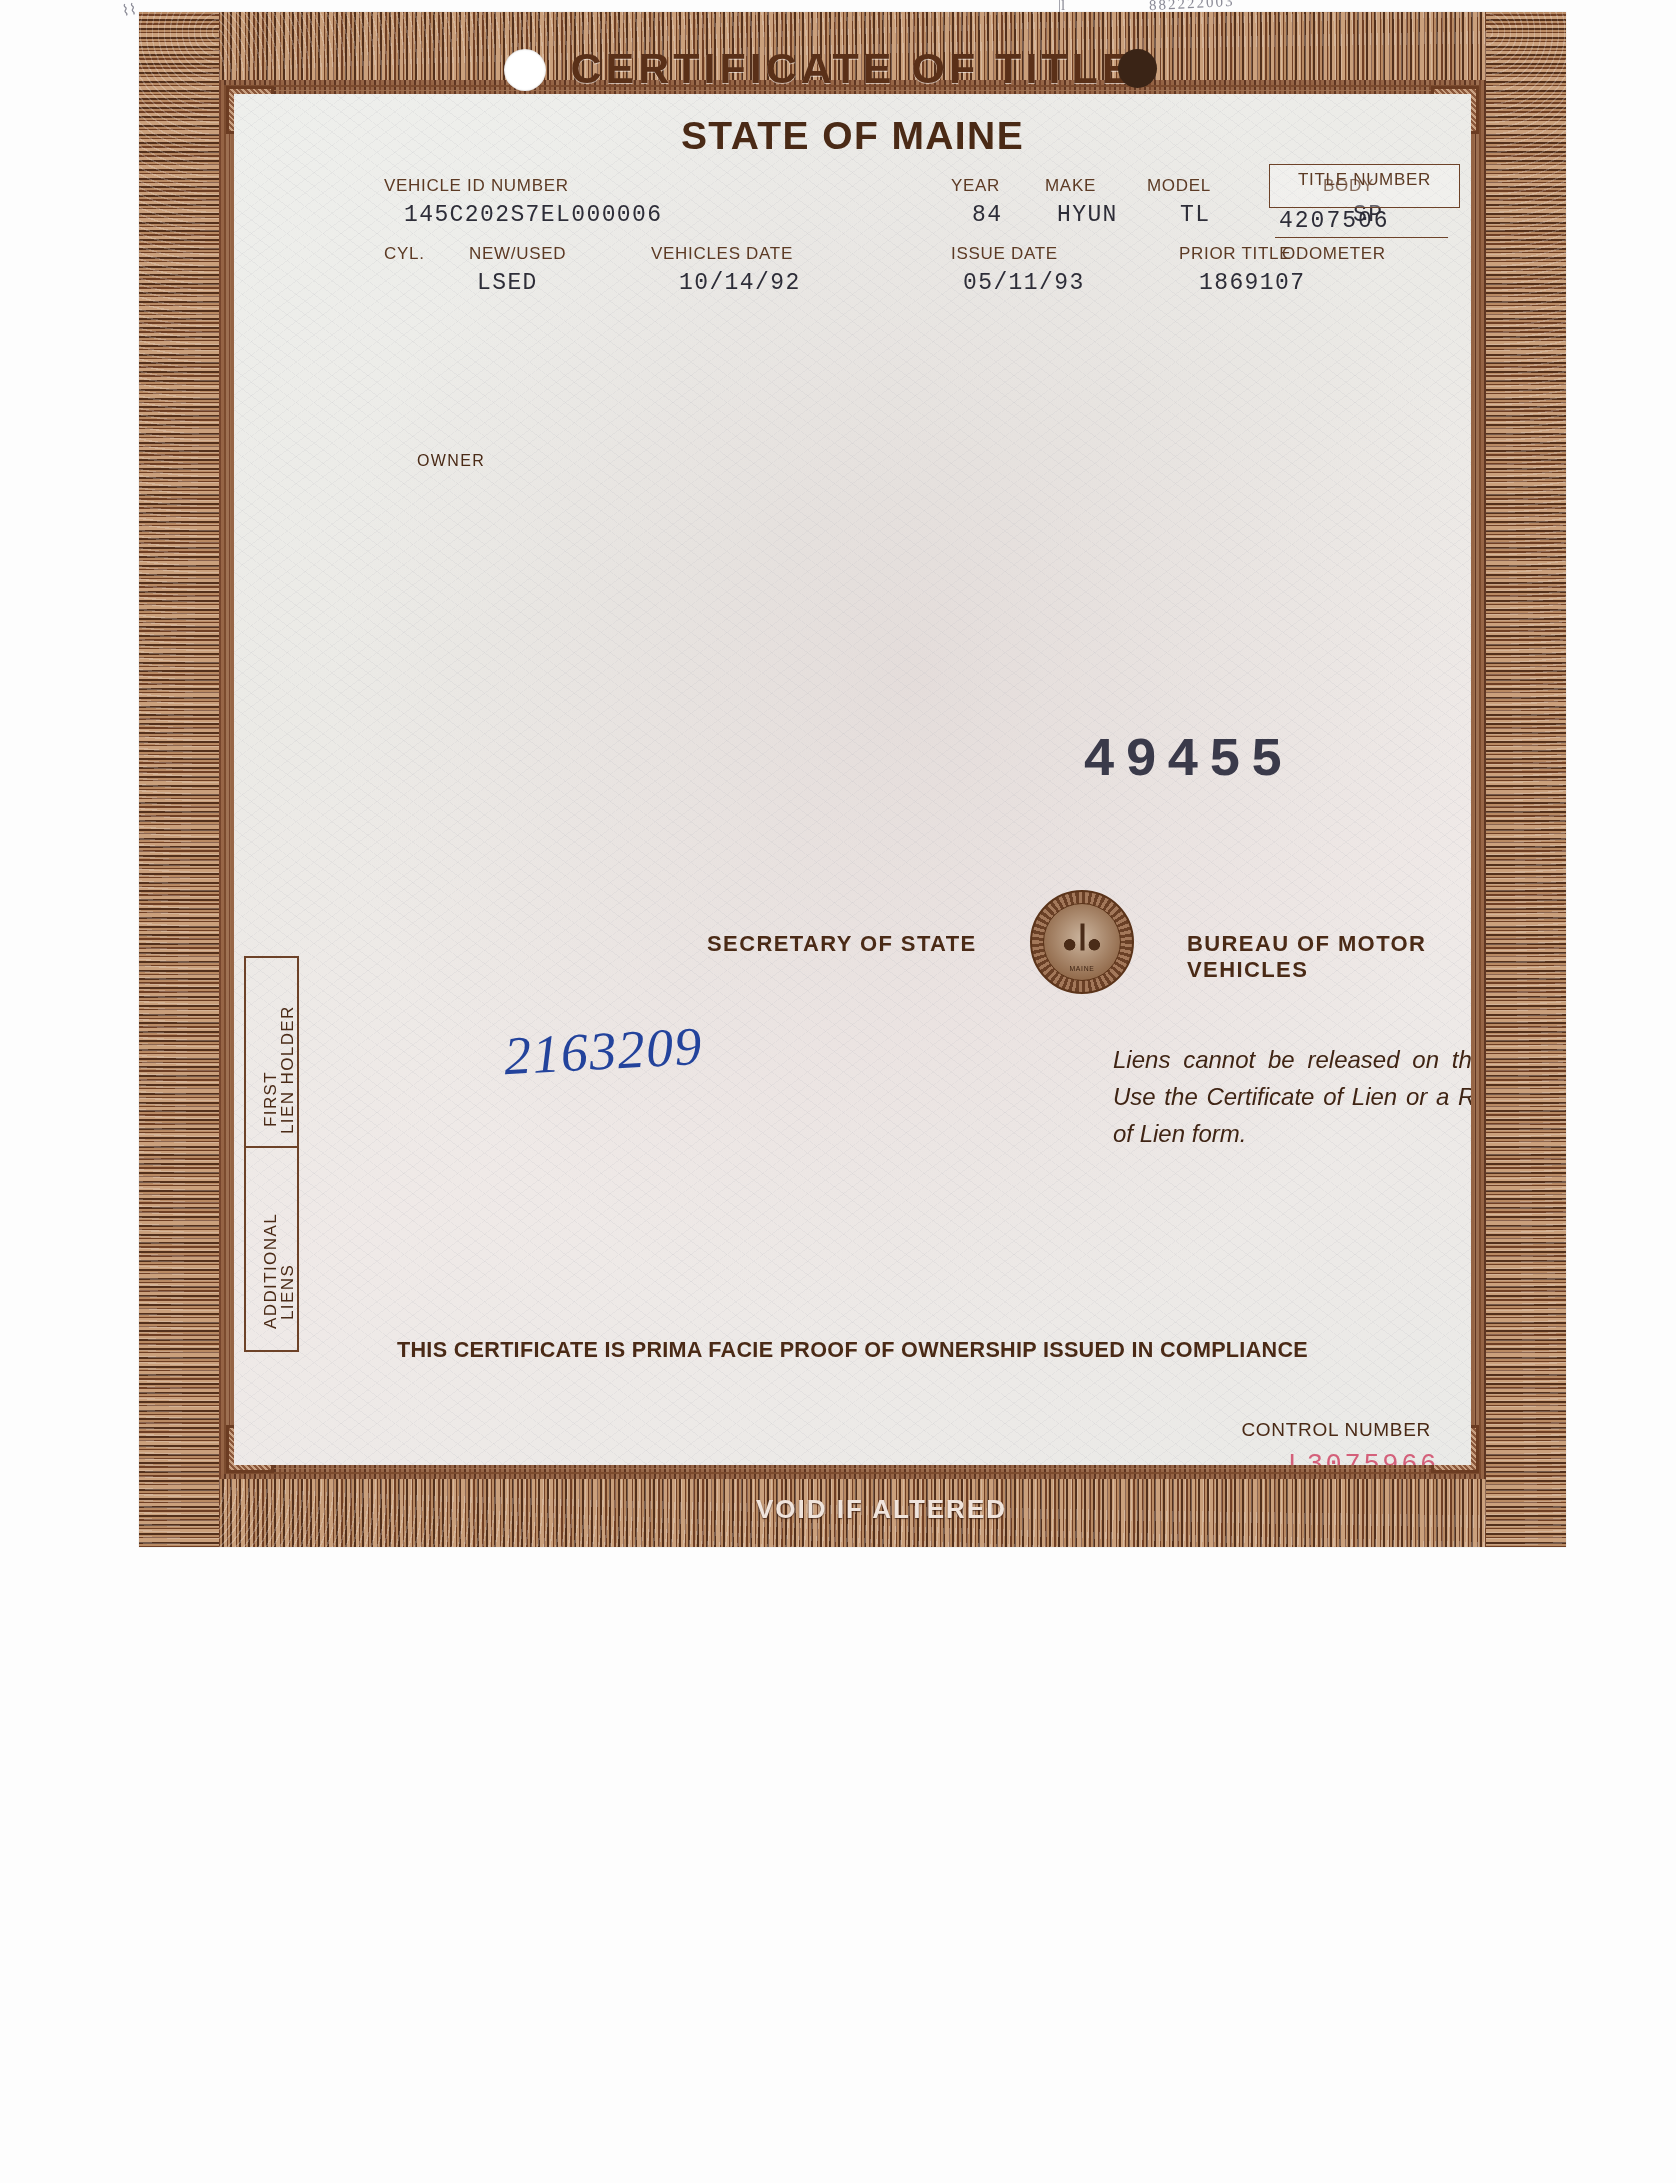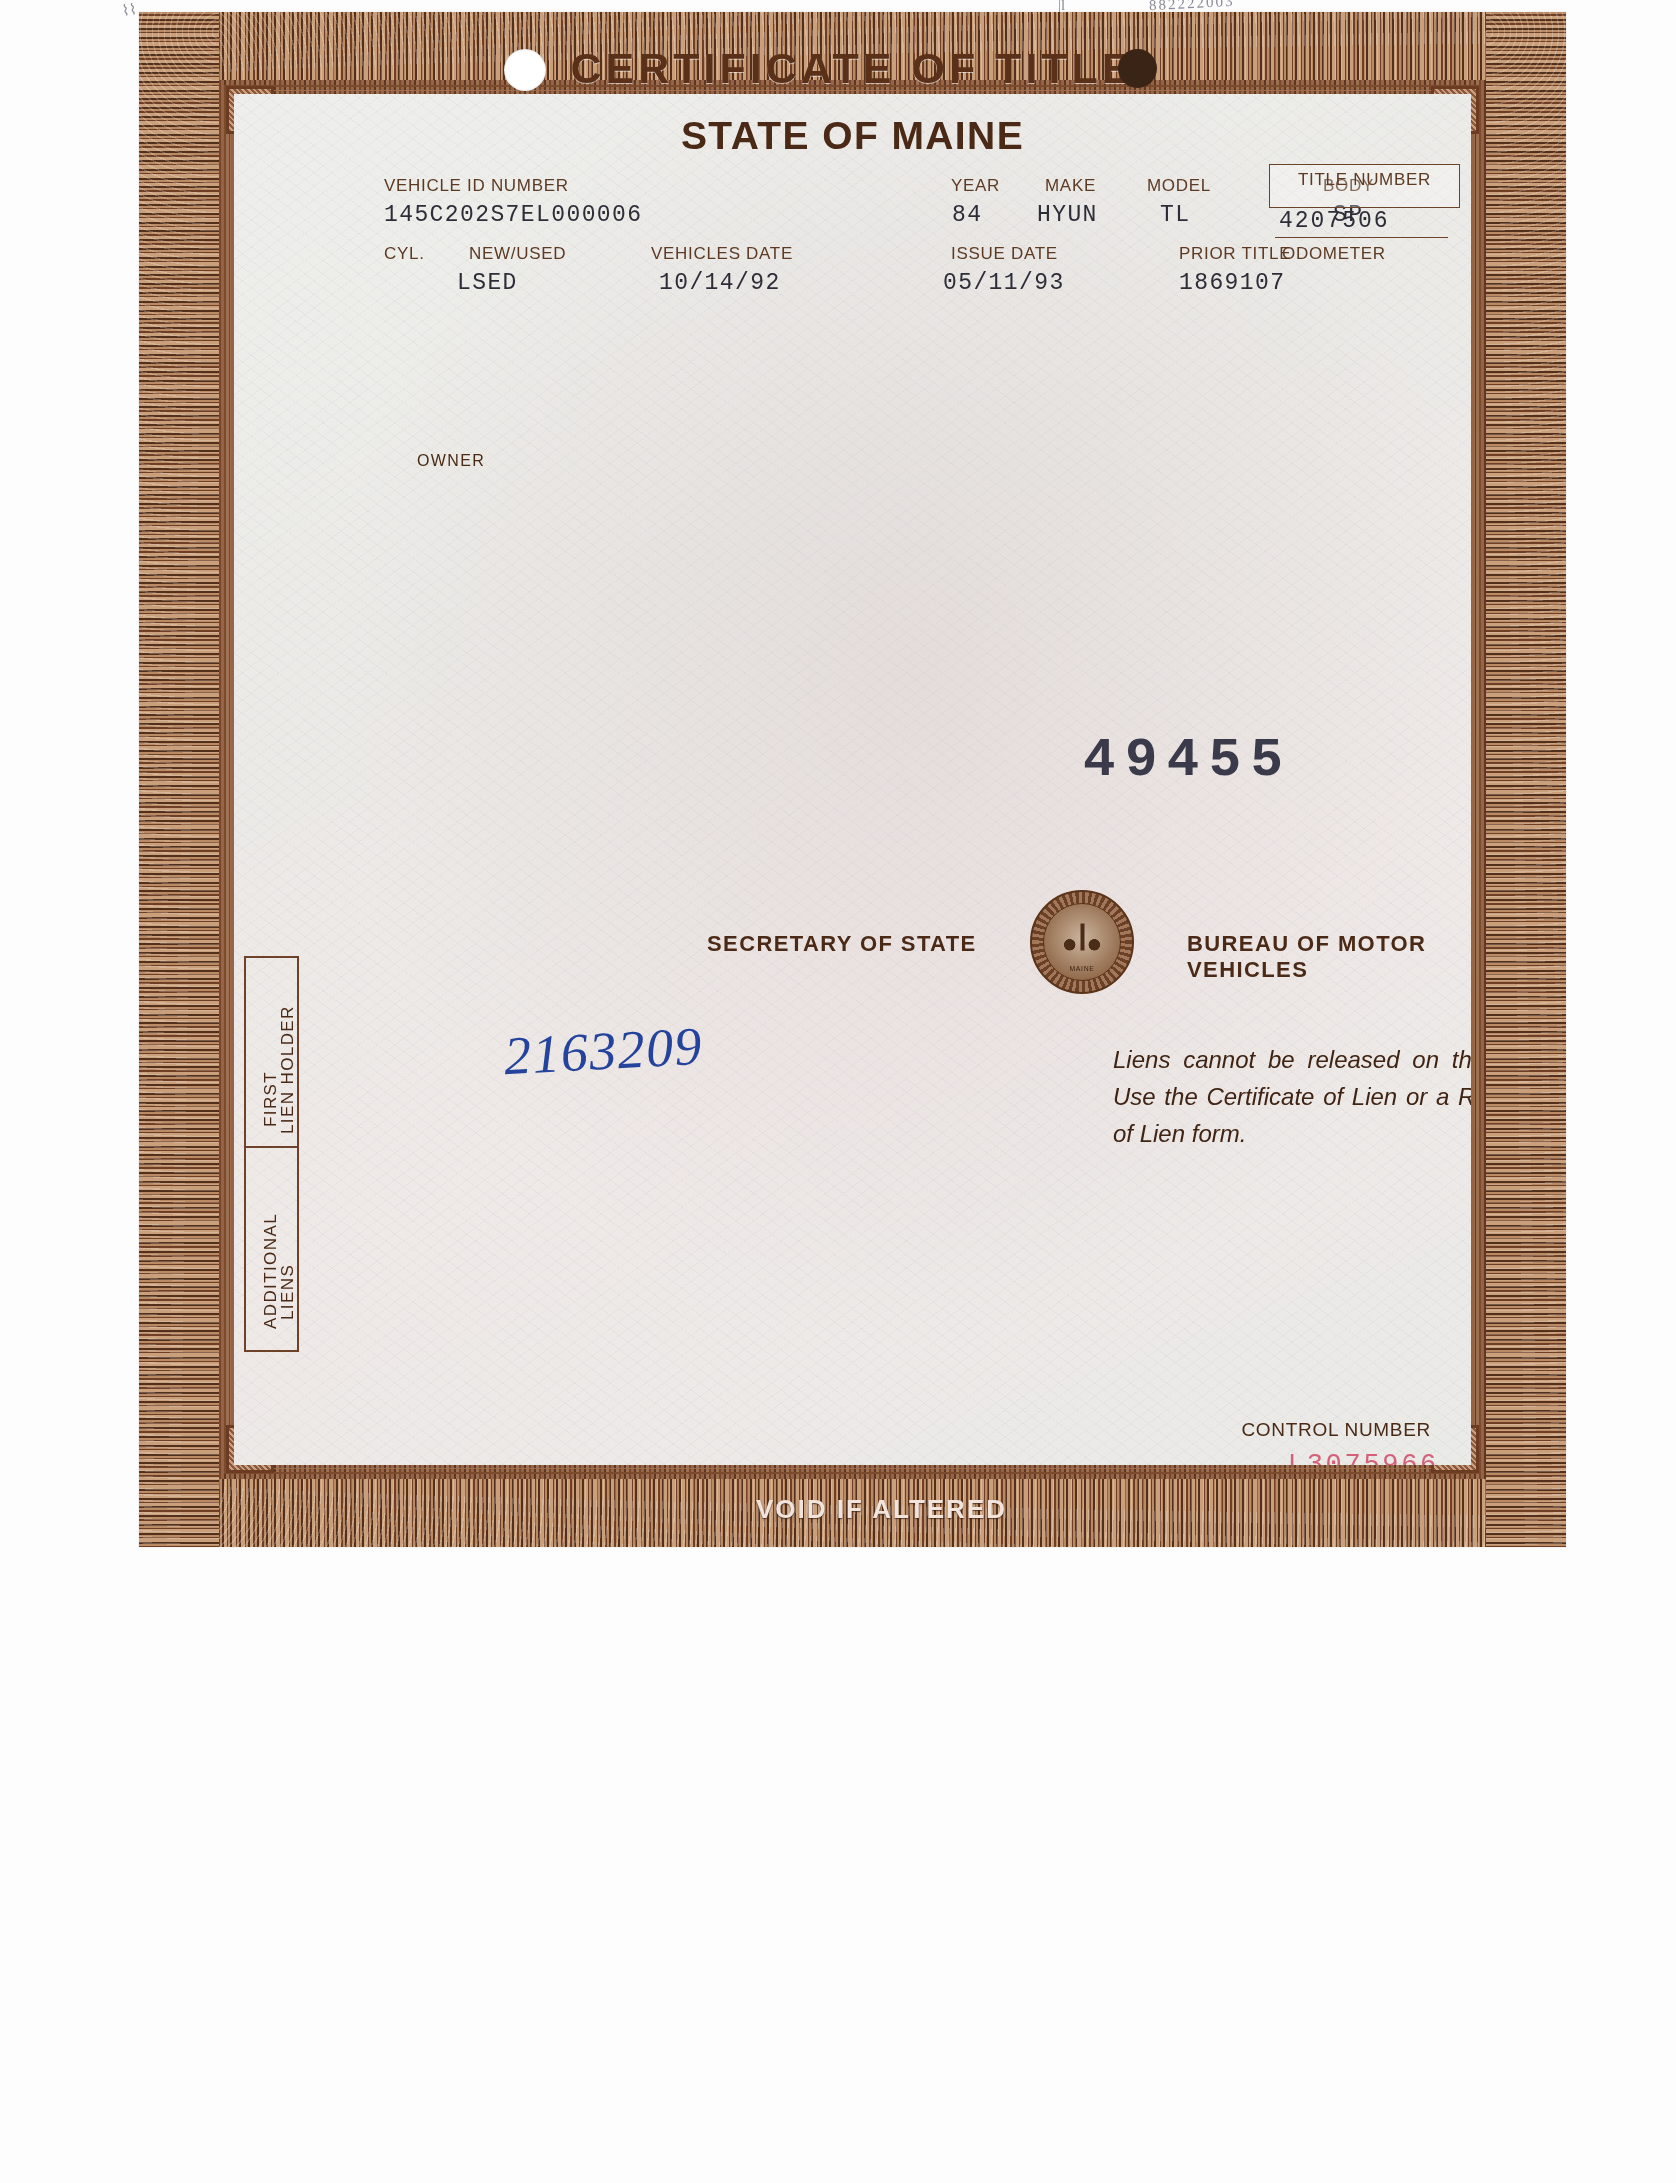--- a/index.html
+++ b/index.html
@@ -115,20 +115,21 @@
     left: 91px; top: 78px; right: 91px; bottom: 78px;
     border: 0.7px solid #9d6e4d;
   }
 
   
   .cert-content {
     position: absolute;
     left: 95px; top: 82px; right: 95px; bottom: 82px;
     background: linear-gradient(160deg, #eeefec 0%, #ebeae6 35%, #efe9e7 65%, #eaeae7 100%);
     overflow: hidden;
+    padding-left: 20px;
   }
   .watermark {
     position: absolute;
     left: 0; top: 0; right: 0; bottom: 0;
     background:
       repeating-linear-gradient(37deg, rgba(190,190,196,0.20) 0 0.7px, rgba(0,0,0,0) 0.7px 10.8px),
       repeating-linear-gradient(-37deg, rgba(190,190,196,0.18) 0 0.7px, rgba(0,0,0,0) 0.7px 10.8px),
       radial-gradient(ellipse at 55% 42%, rgba(212,196,196,0.35) 0%, rgba(0,0,0,0) 60%);
     pointer-events: none;
   }
@@ -502,20 +503,21 @@
         <div class="lien-label first2">LIEN HOLDER</div>
         <div class="lien-label add">ADDITIONAL</div>
         <div class="lien-label add2">LIENS</div>
       </div>
 
       <div class="handwriting">2163209</div>
 
       <div class="liens-note">Liens cannot be released on this title. Use the Certificate of Lien or a Release of Lien form.</div>
 
       <div class="prima-facie">
+        <div>THIS CERTIFICATE IS PRIMA FACIE PROOF OF OWNERSHIP ISSUED IN COMPLIANCE</div>
       </div>
 
       <div class="control-label">CONTROL NUMBER</div>
       <div class="control-value">L3075966</div>
     </div>
 
     <div class="void-if-altered">VOID IF ALTERED</div>
   </div>
 </div>
 

